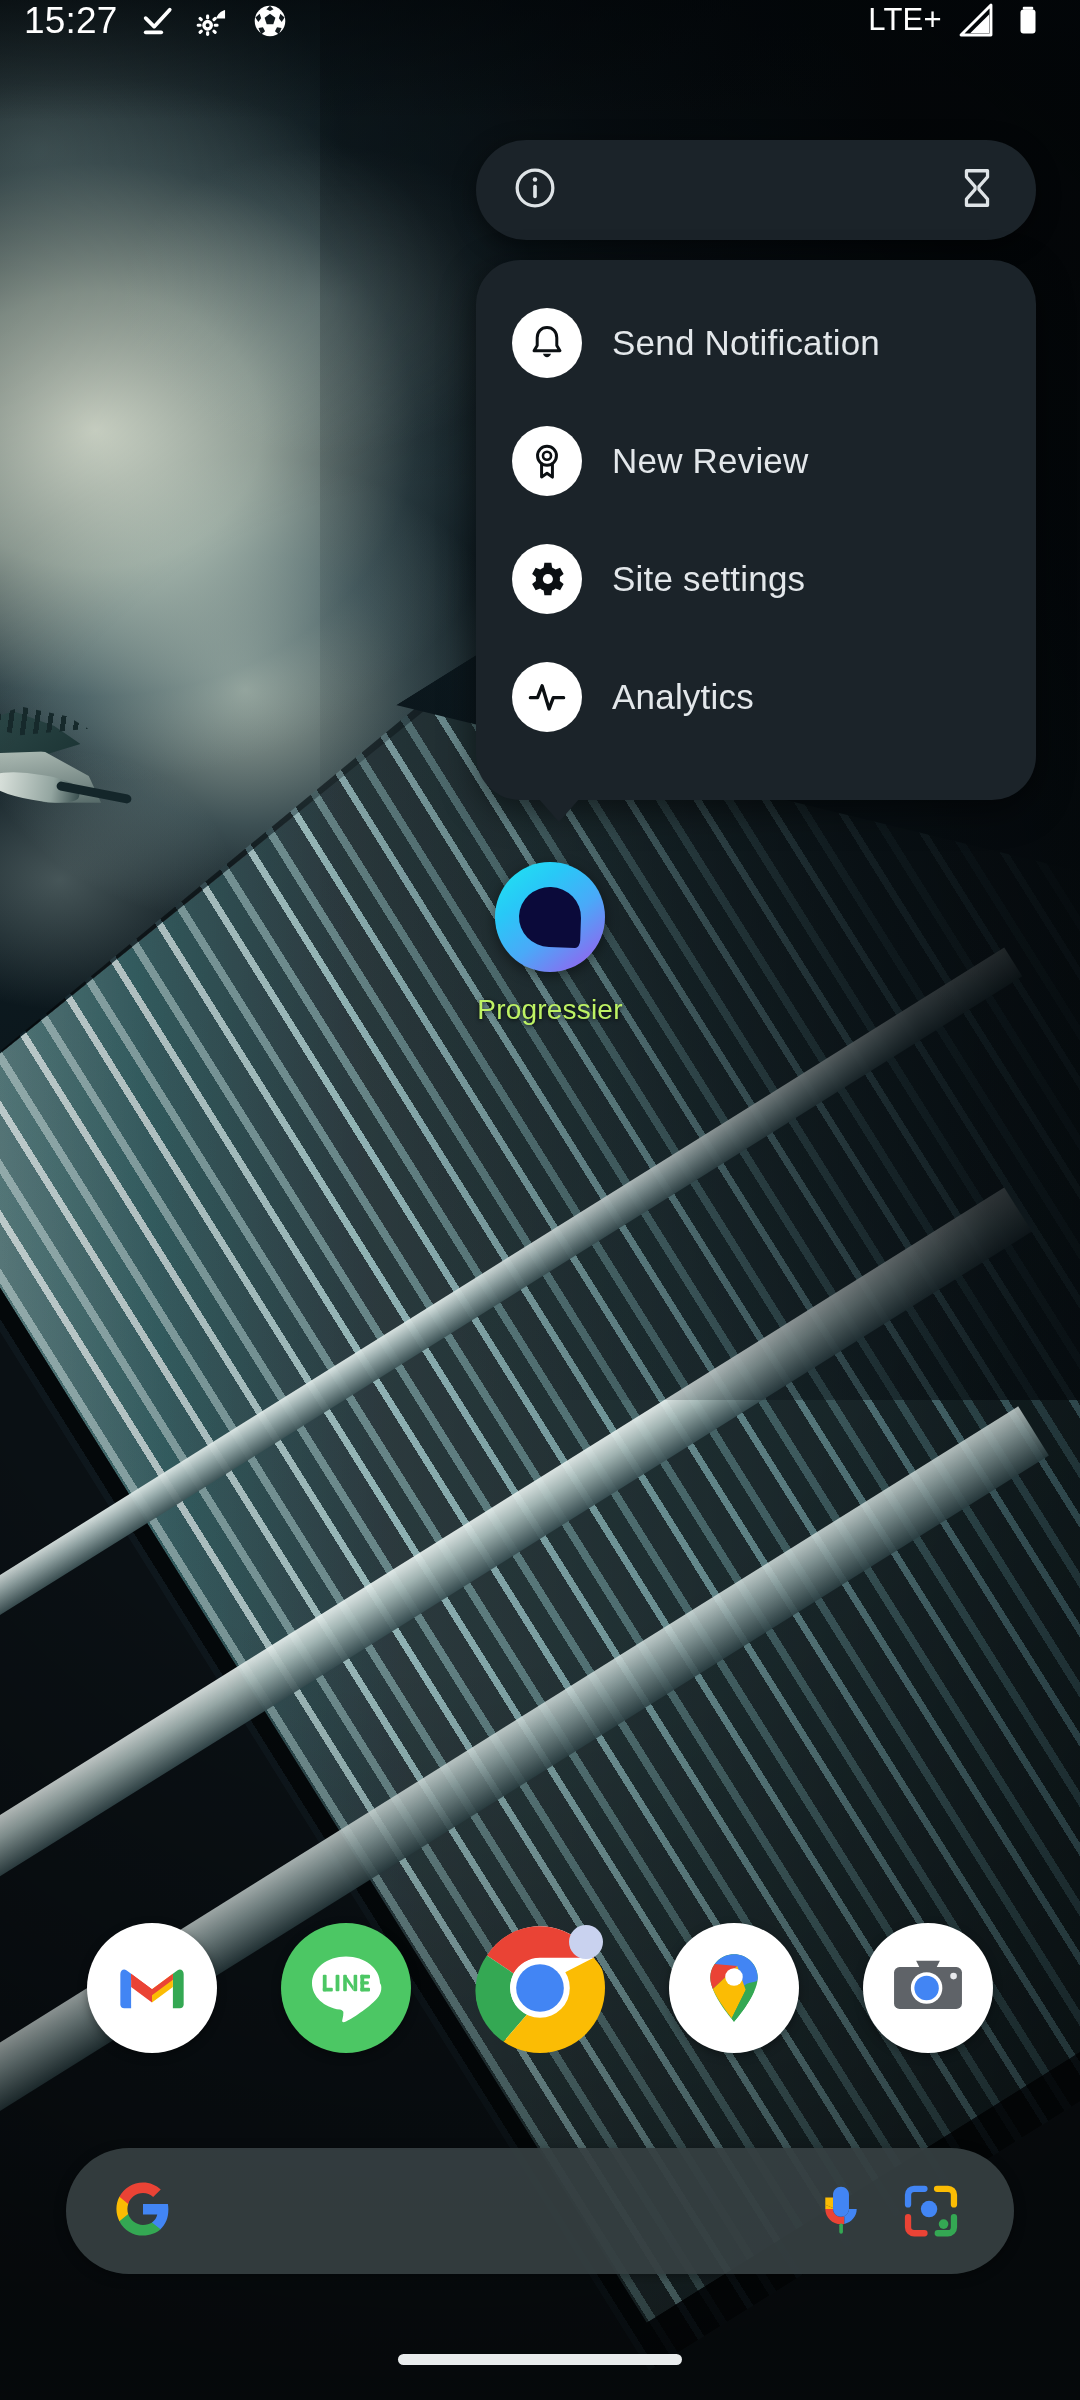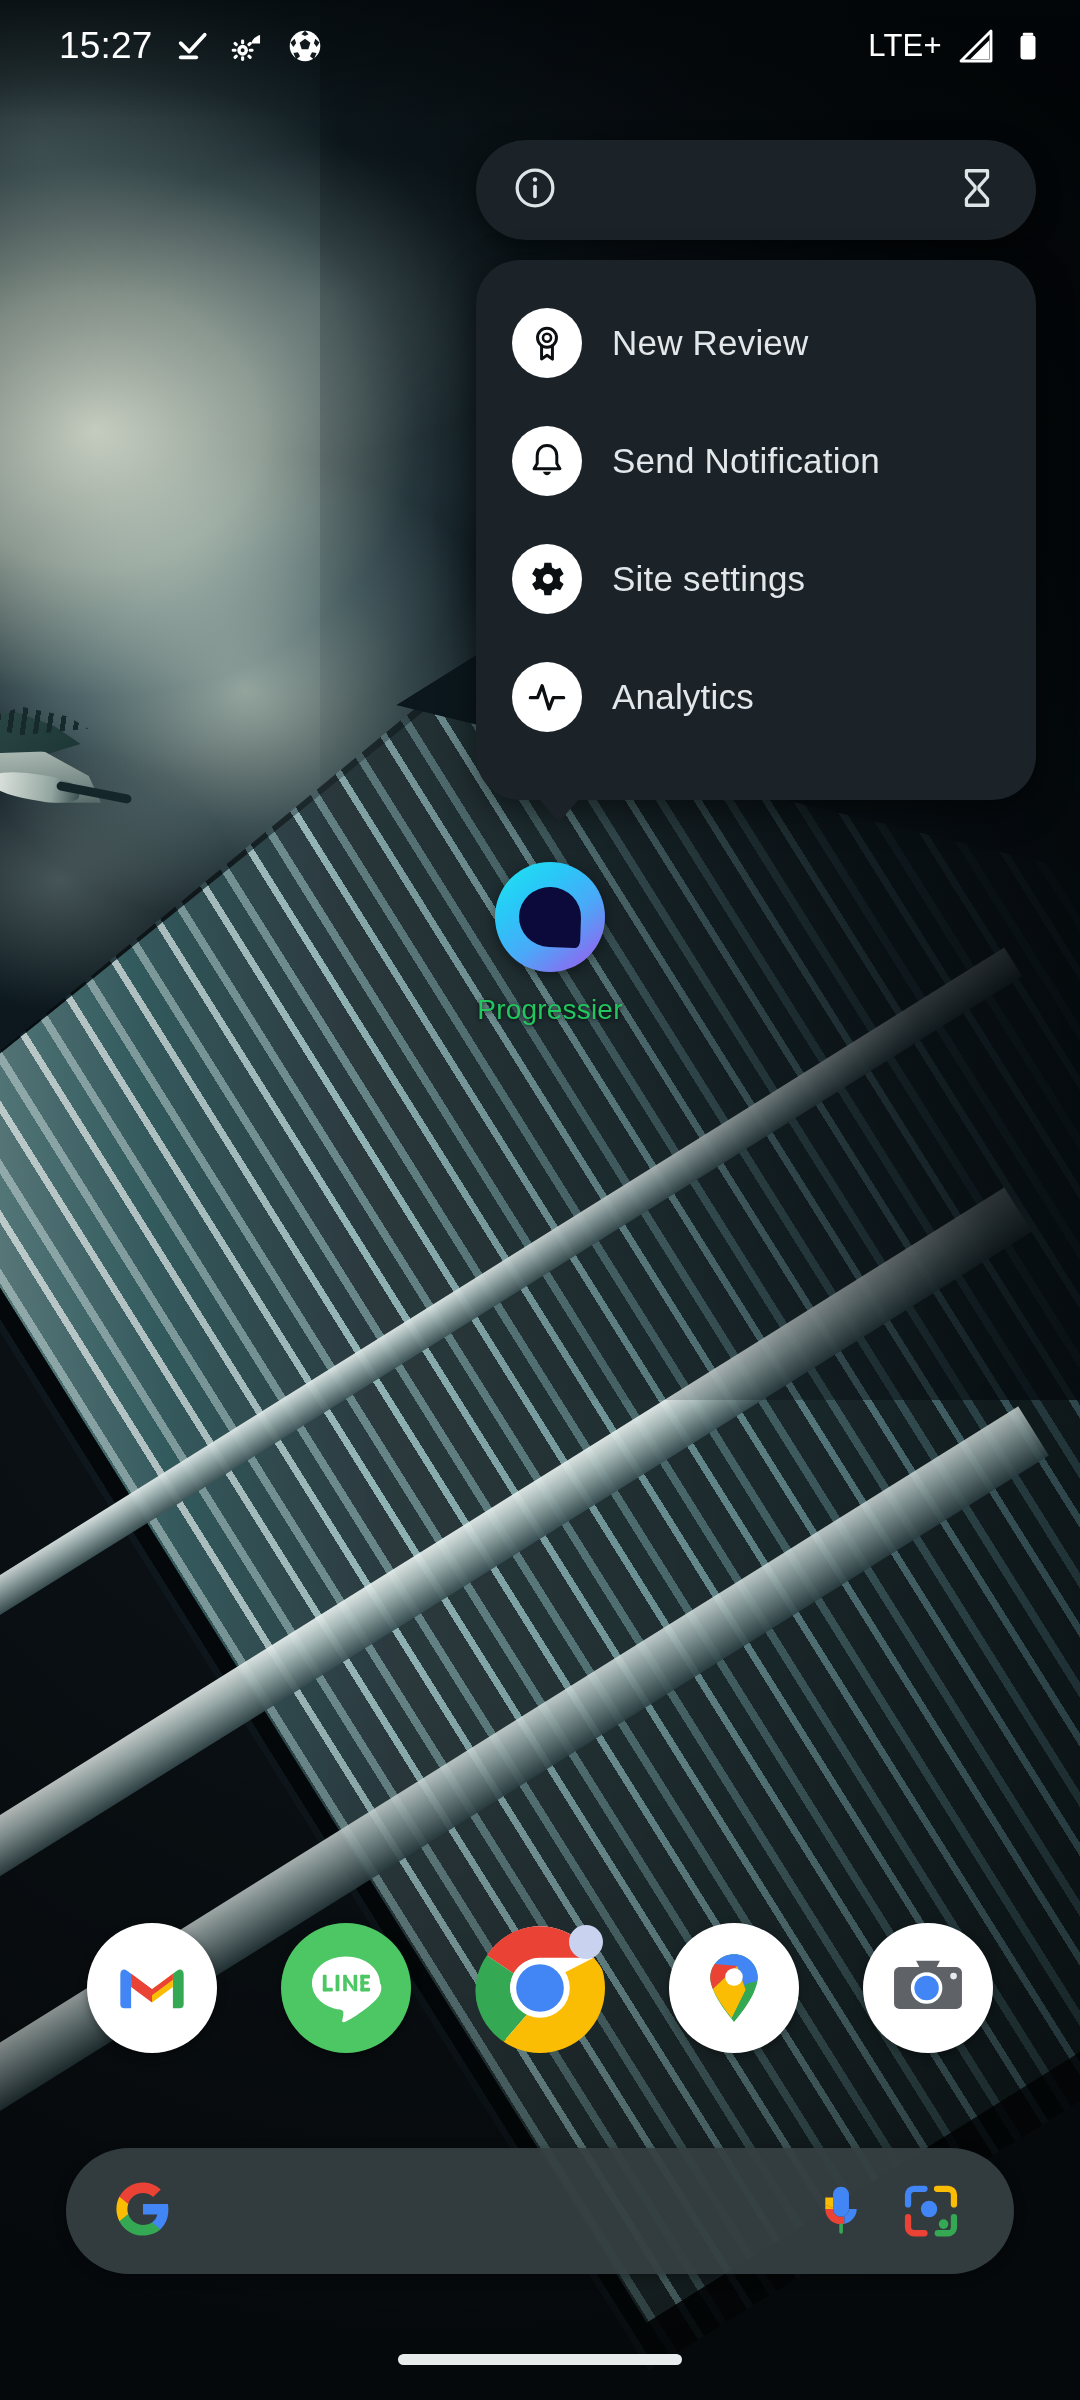--- a/index.html
+++ b/index.html
@@ -104,22 +104,22 @@
     background:radial-gradient(ellipse 1100px 1300px at 40% 45%, rgba(0,0,0,0) 45%, rgba(0,0,0,0.45) 100%);
   }
   .wp-topfade{
     position:absolute; left:0; top:0; width:1080px; height:120px;
     background:linear-gradient(180deg, rgba(2,6,9,0.62), rgba(2,6,9,0));
   }
 
   
   #statusbar {
     position:absolute; left:0; top:0; width:1080px; height:92px;
-    display:flex; align-items:center; justify-content:space-between;
-    padding:0 34px 0 59px; color:#fff; z-index:40;
+    display:flex; align-items:flex-start; justify-content:space-between;
+    padding:0 34px 0 24px; color:#fff; z-index:40;
   }
   .sb-left { display:flex; align-items:center; gap:22px; }
   .sb-clock { font-size:37px; font-weight:500; letter-spacing:.2px; color:#fff; }
   .sb-right { display:flex; align-items:center; gap:14px; }
   .sb-lte { font-size:31px; font-weight:500; letter-spacing:.3px; }
   .sb-ic { display:flex; align-items:center; }
 
   
   #popup-wrap { position:absolute; left:476px; top:140px; width:560px; z-index:30; }
 
@@ -156,21 +156,21 @@
     background:linear-gradient(142deg,#1ee8f0 0%, #28c8f7 30%, #4aa9f8 58%, #8a6cf0 88%, #9a62ee 100%);
     display:flex; align-items:center; justify-content:center; position:relative;
     box-shadow:0 4px 14px rgba(0,0,0,0.45);
   }
   #app-icon .blob {
     width:62px; height:60px; background:#0b0a3a;
     border-radius:50% 50% 8% 50% / 50% 50% 12% 50%;
     transform:rotate(2deg);
   }
   #app-label {
-    margin-top:22px; font-size:28px; color:#22c55e; font-weight:500;
+    margin-top:22px; font-size:28px; color:#bef264; font-weight:500;
     text-shadow:0 1px 4px rgba(0,0,0,0.85); letter-spacing:.2px;
   }
 
   
   #dock {
     position:absolute; left:0; top:1908px; width:1080px; height:160px;
     display:flex; align-items:center; justify-content:center; gap:64px; z-index:15;
   }
   .dock-app { width:130px; height:130px; position:relative; }
   .dock-circle {
@@ -300,36 +300,36 @@
           <path d="M6.5 3 H17.5 V6.2 L13 11.3 V12.7 L17.5 17.8 V21 H6.5 V17.8 L11 12.7 V11.3 L6.5 6.2 Z" fill="none" stroke="#dfe4e7" stroke-width="1.7" stroke-linejoin="round"></path>
         </svg>
       </span>
     </div>
 
     <div id="popup-menu">
 
       <div class="menu-item">
         <span class="mi-icon">
           <svg width="42" height="42" viewBox="0 0 24 24">
+            <path d="M12 3.2 C8.6 3.2 6.4 5.7 6.4 9 V13.4 L4.6 16.4 H19.4 L17.6 13.4 V9 C17.6 5.7 15.4 3.2 12 3.2 Z" fill="none" stroke="#0b0f12" stroke-width="1.7" stroke-linejoin="round"></path>
+            <path d="M9.7 18.2 C10.1 19.5 11 20.2 12 20.2 C13 20.2 13.9 19.5 14.3 18.2 Z" fill="#0b0f12"></path>
+          </svg>
+        </span>
+        <span class="mi-label">Send Notification</span>
+      </div>
+
+      <div class="menu-item">
+        <span class="mi-icon">
+          <svg width="42" height="42" viewBox="0 0 24 24">
             <circle cx="12" cy="9" r="5.4" fill="none" stroke="#0b0f12" stroke-width="1.7"></circle>
             <circle cx="12" cy="9" r="2.3" fill="none" stroke="#0b0f12" stroke-width="1.5"></circle>
             <path d="M8.9 13.4 L8.9 21.2 L12 19 L15.1 21.2 L15.1 13.4" fill="none" stroke="#0b0f12" stroke-width="1.7" stroke-linejoin="round"></path>
           </svg>
         </span>
         <span class="mi-label">New Review</span>
-      </div>
-
-      <div class="menu-item">
-        <span class="mi-icon">
-          <svg width="42" height="42" viewBox="0 0 24 24">
-            <path d="M12 3.2 C8.6 3.2 6.4 5.7 6.4 9 V13.4 L4.6 16.4 H19.4 L17.6 13.4 V9 C17.6 5.7 15.4 3.2 12 3.2 Z" fill="none" stroke="#0b0f12" stroke-width="1.7" stroke-linejoin="round"></path>
-            <path d="M9.7 18.2 C10.1 19.5 11 20.2 12 20.2 C13 20.2 13.9 19.5 14.3 18.2 Z" fill="#0b0f12"></path>
-          </svg>
-        </span>
-        <span class="mi-label">Send Notification</span>
       </div>
 
       <div class="menu-item">
         <span class="mi-icon">
           <svg width="42" height="42" viewBox="0 0 24 24">
             <path d="M19.4 12 A7.4 7.4 0 0 0 19.3 10.8 L21.5 9.1 L19.5 5.6 L16.9 6.6 A7.4 7.4 0 0 0 14.9 5.4 L14.5 2.7 L10.5 2.7 L10.1 5.4 A7.4 7.4 0 0 0 8.1 6.6 L5.5 5.6 L3.5 9.1 L5.7 10.8 A7.4 7.4 0 0 0 5.7 13.2 L3.5 14.9 L5.5 18.4 L8.1 17.4 A7.4 7.4 0 0 0 10.1 18.6 L10.5 21.3 L14.5 21.3 L14.9 18.6 A7.4 7.4 0 0 0 16.9 17.4 L19.5 18.4 L21.5 14.9 L19.3 13.2 Z" fill="#0b0f12"></path>
             <circle cx="12.5" cy="12" r="2.9" fill="#fff"></circle>
           </svg>
         </span>
         <span class="mi-label">Site settings</span>

